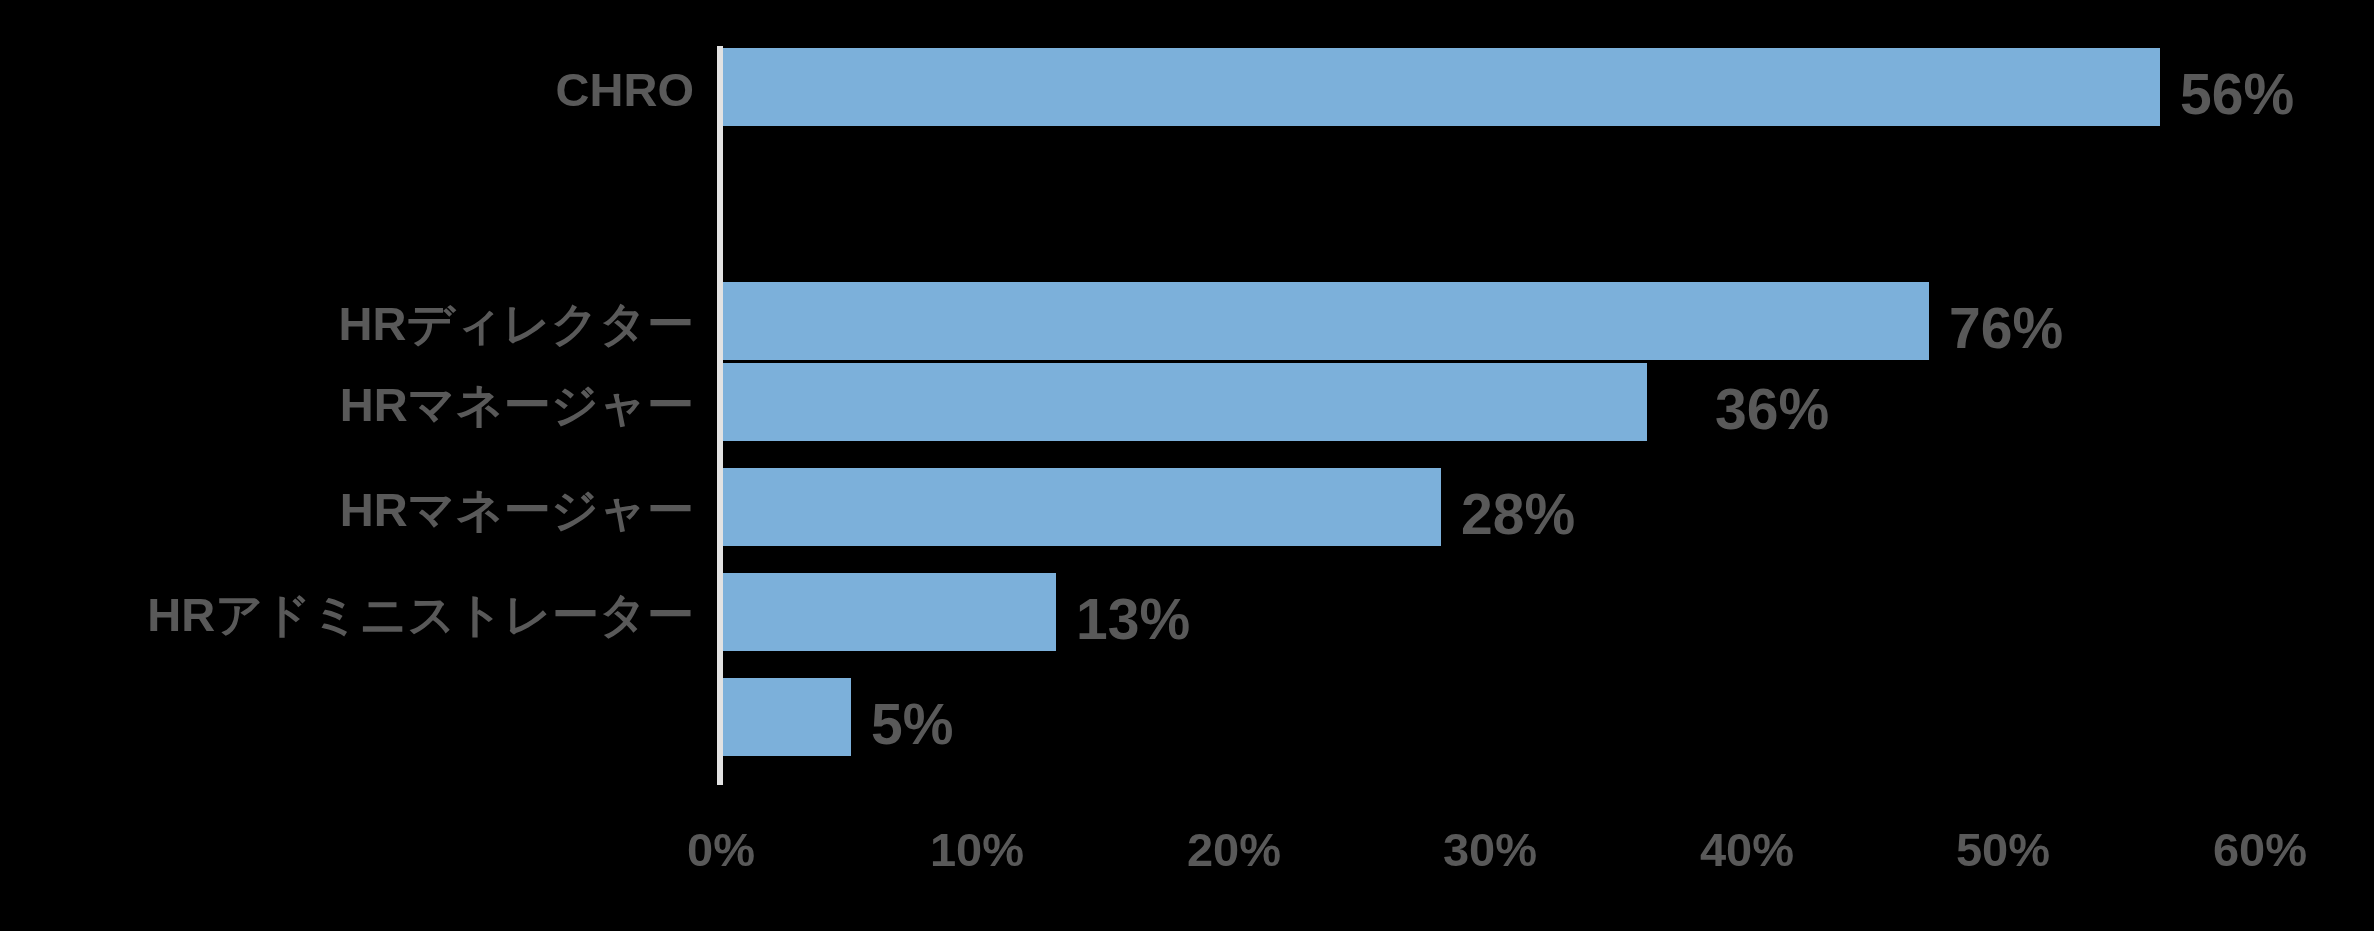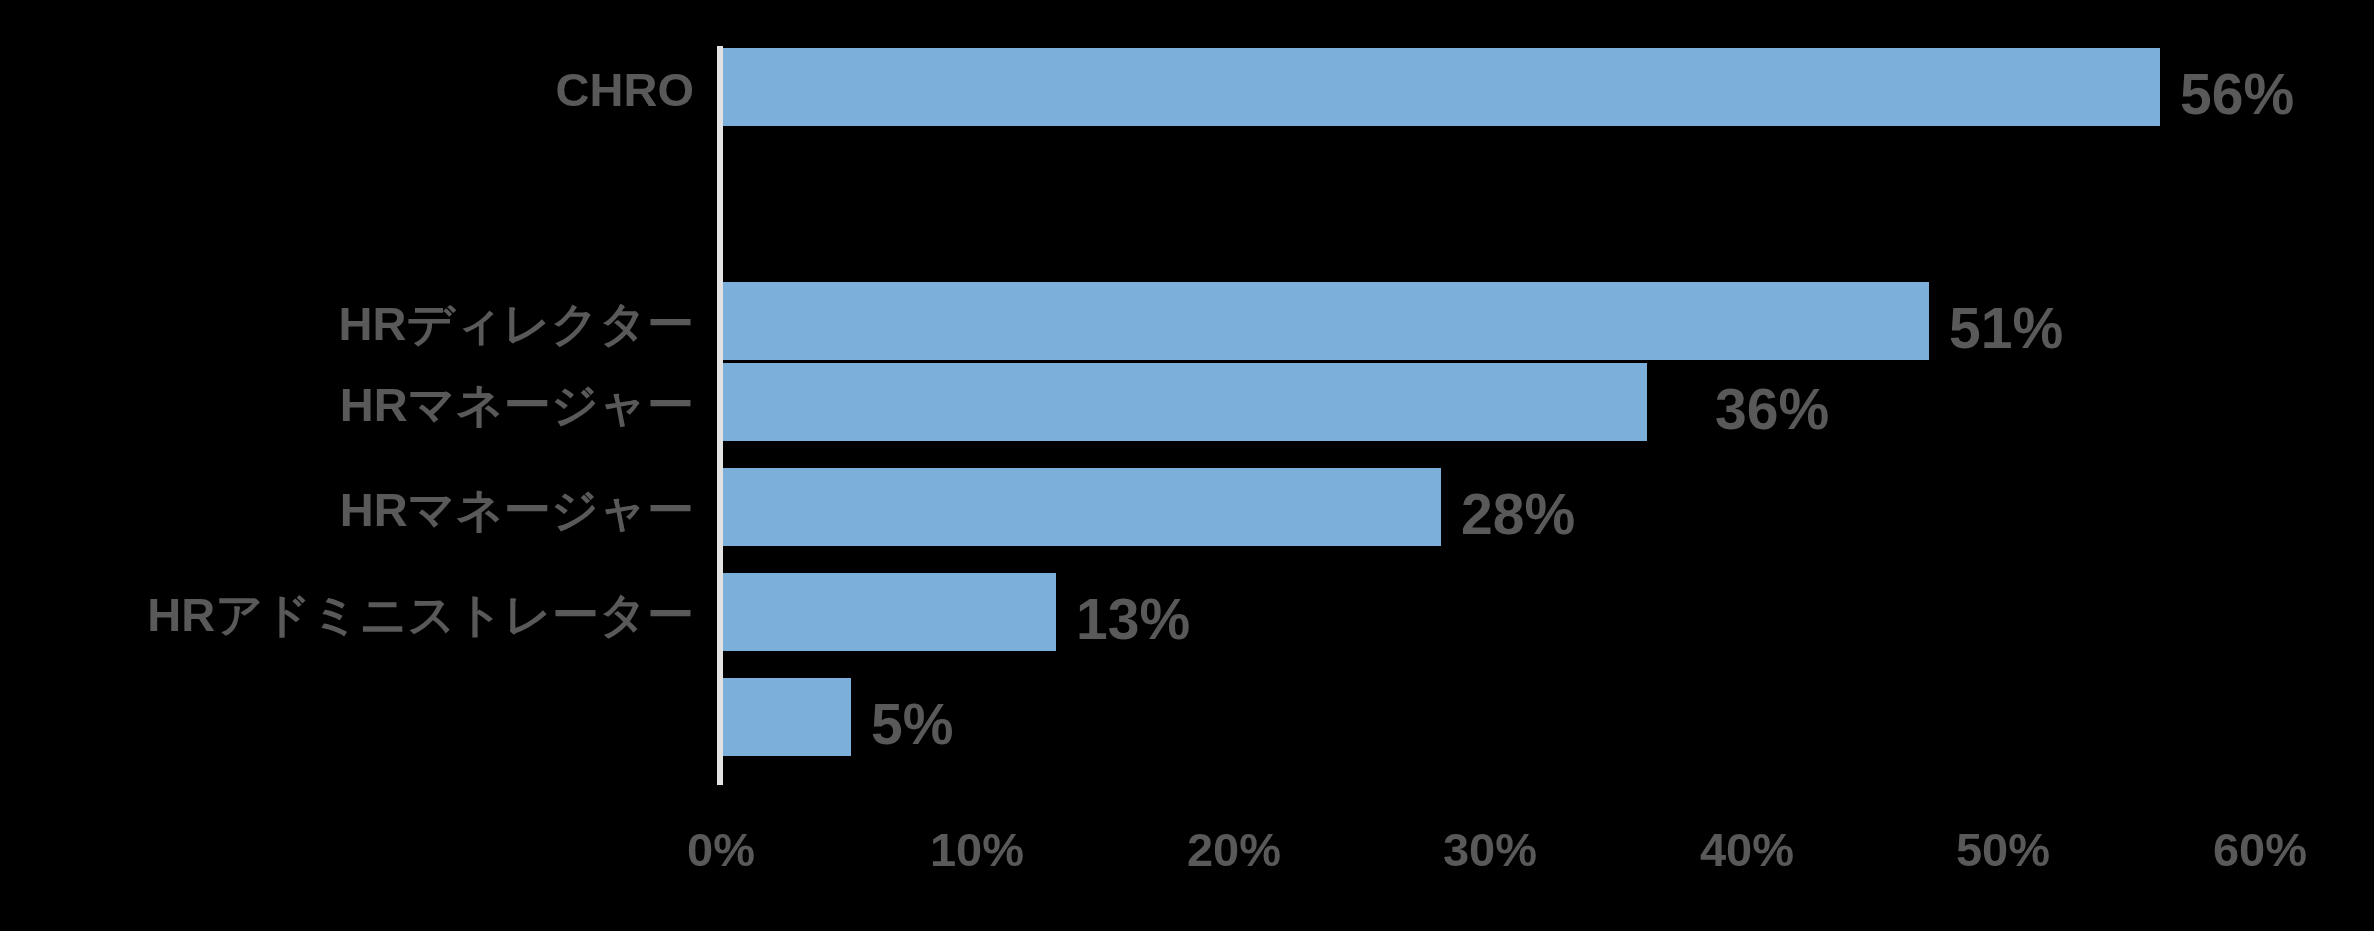--- a/index.html
+++ b/index.html
@@ -85,21 +85,21 @@
     <div class="bar-row" style="top:48px;height:78px;">
       <div class="cat-label" style="top:18px;">CHRO</div>
       <div class="bar" style="top:0px;height:78px;width:1437px;"></div>
       <div class="bar-value" style="left:2180px;top:18px;">56%</div>
     </div>
 
 
     <div class="bar-row" style="top:258px;height:78px;margin-top:24px;">
       <div class="cat-label" style="top:18px;">HRディレクター</div>
       <div class="bar" style="top:0px;height:78px;width:1206px;"></div>
-      <div class="bar-value" style="left:1949px;top:18px;">51%</div>
+      <div class="bar-value" style="left:1949px;top:18px;">76%</div>
     </div>
 
     <div class="bar-row" style="top:363px;height:78px;">
       <div class="cat-label" style="top:18px;">HRマネージャー</div>
       <div class="bar" style="top:0px;height:78px;width:924px;"></div>
       <div class="bar-value" style="left:1667px;top:18px;margin-left:48px;">36%</div>
     </div>
 
     <div class="bar-row" style="top:468px;height:78px;">
       <div class="cat-label" style="top:18px;">HRマネージャー</div>

